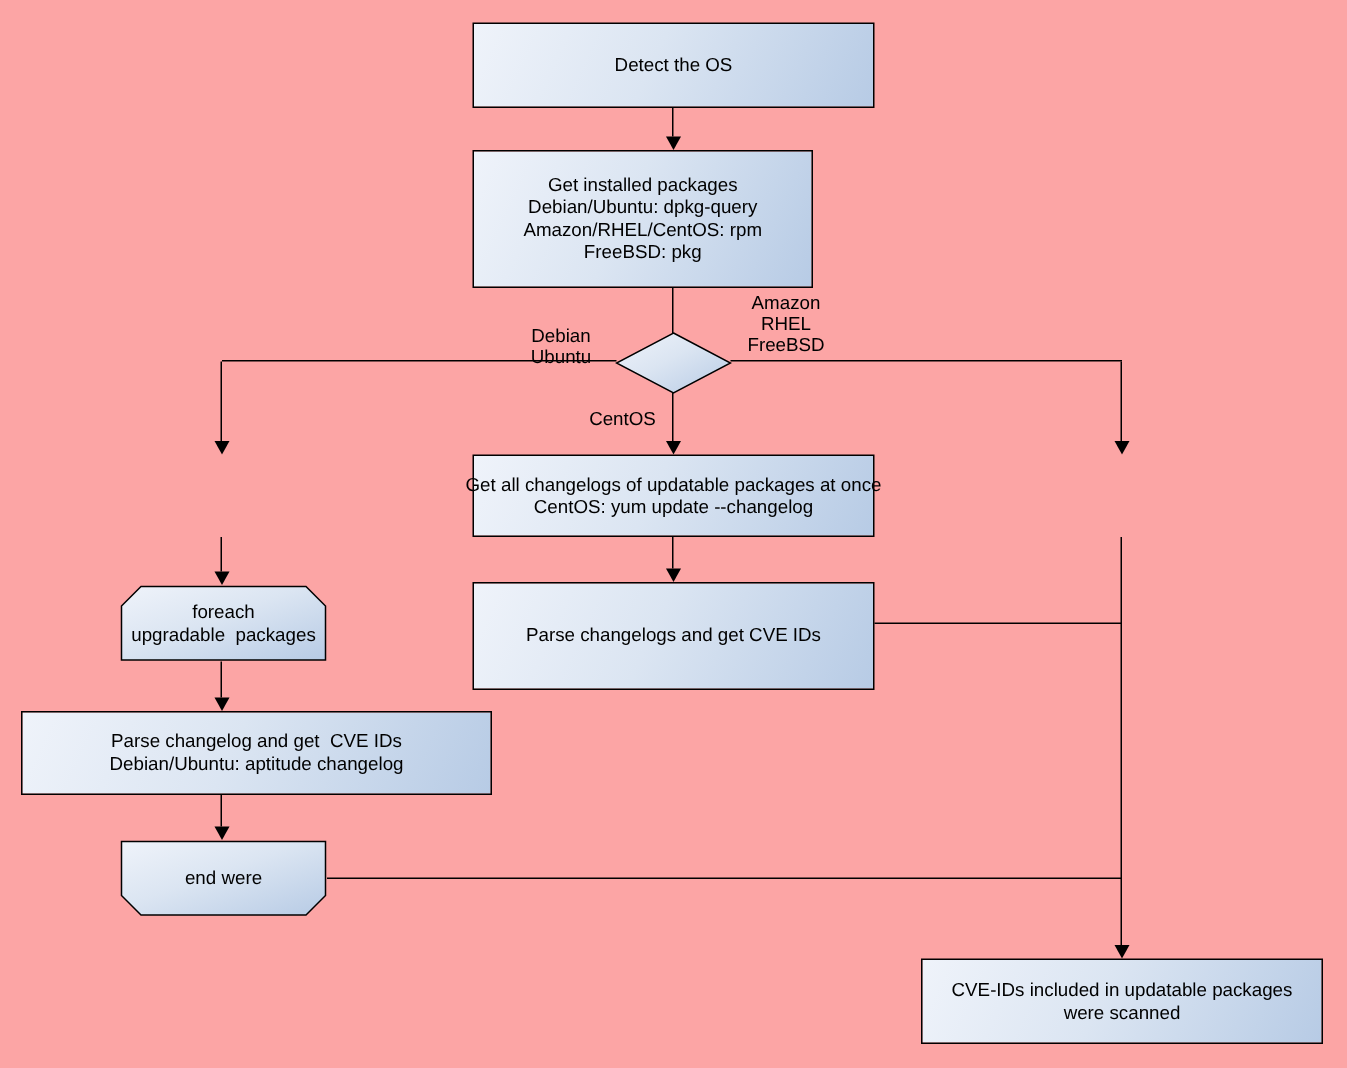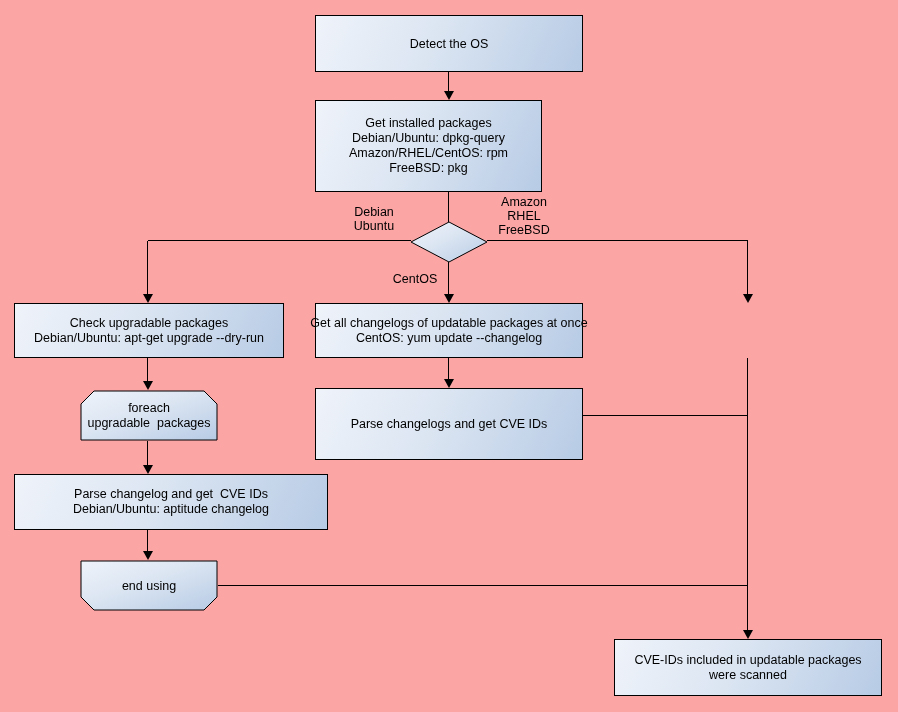--- a/index.html
+++ b/index.html
@@ -52,24 +52,20 @@
     <div class="lbl">Detect the OS</div>
   </div>
 
   <div class="node" style="left:315px;top:100px;width:227px;height:92px">
     <div class="lbl">Get installed packages
 Debian/Ubuntu: dpkg-query
 Amazon/RHEL/CentOS: rpm
 FreeBSD: pkg</div>
   </div>
 
-  <div class="node" style="left:14px;top:303px;width:270px;height:55px">
-    <div class="lbl">Check upgradable packages
-Debian/Ubuntu: apt-get upgrade --dry-run</div>
-  </div>
 
   <div class="node" style="left:315px;top:303px;width:268px;height:55px">
     <div class="lbl">Get all changelogs of updatable packages at once
 CentOS: yum update --changelog</div>
   </div>
 
 
   <div class="node" style="left:315px;top:388px;width:268px;height:72px">
     <div class="lbl">Parse changelogs and get CVE IDs</div>
   </div>
@@ -95,24 +91,24 @@
       <polygon points="1,14 14,1 124,1 137,14 137,50 1,50" fill="url(#nodeGrad)" stroke="#000" stroke-width="1"></polygon>
     </svg>
     <div class="lbl">foreach
 upgradable  packages</div>
   </div>
 
   <div class="shape-node" style="left:80px;top:560px;width:138px;height:51px">
     <svg width="138" height="51" viewBox="0 0 138 51">
       <polygon points="1,1 137,1 137,37 124,50 14,50 1,37" fill="url(#nodeGrad)" stroke="#000" stroke-width="1"></polygon>
     </svg>
-    <div class="lbl">end using</div>
+    <div class="lbl">end were</div>
   </div>
 
-  <div class="edge-lbl" style="left:374px;top:205px">Debian
+  <div class="edge-lbl" style="left:374px;top:217px">Debian
 Ubuntu</div>
   <div class="edge-lbl" style="left:524px;top:195px">Amazon
 RHEL
 FreeBSD</div>
   <div class="edge-lbl" style="left:415px;top:272px">CentOS</div>
 
   <div class="vline" style="left:448px;top:72px;height:19px"></div>
   <div class="arrow-down" style="left:444px;top:91px"></div>
 
   <div class="vline" style="left:448px;top:192px;height:30px"></div>

